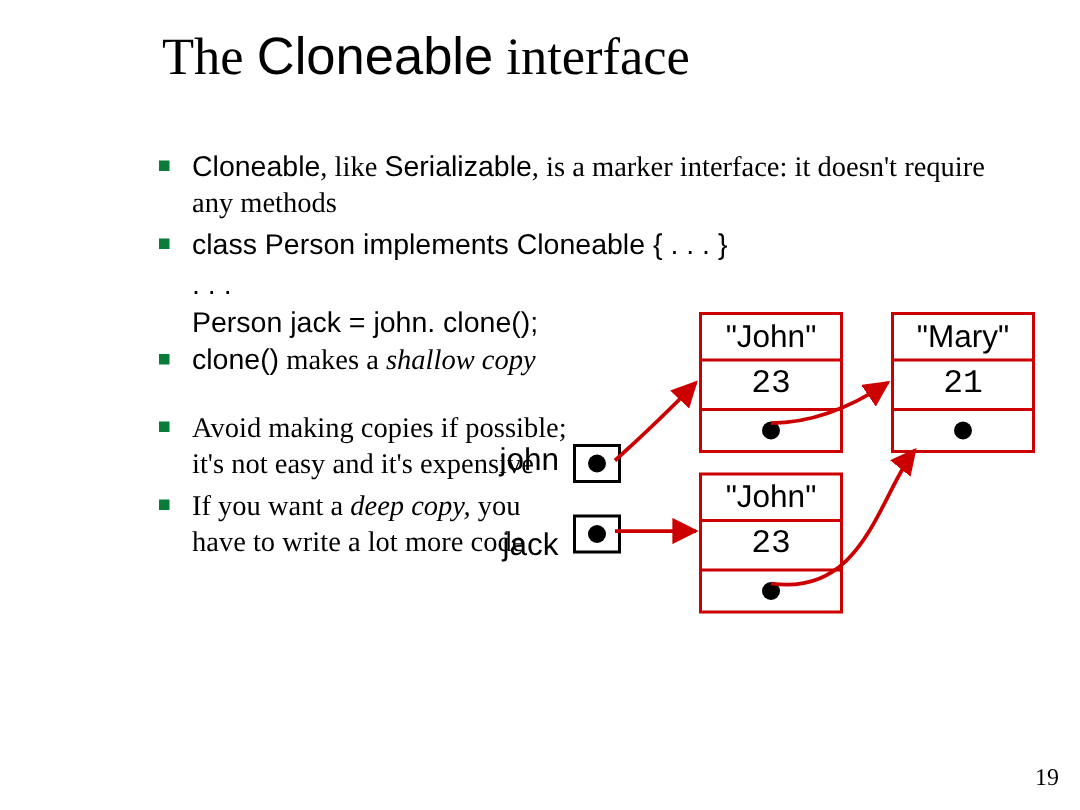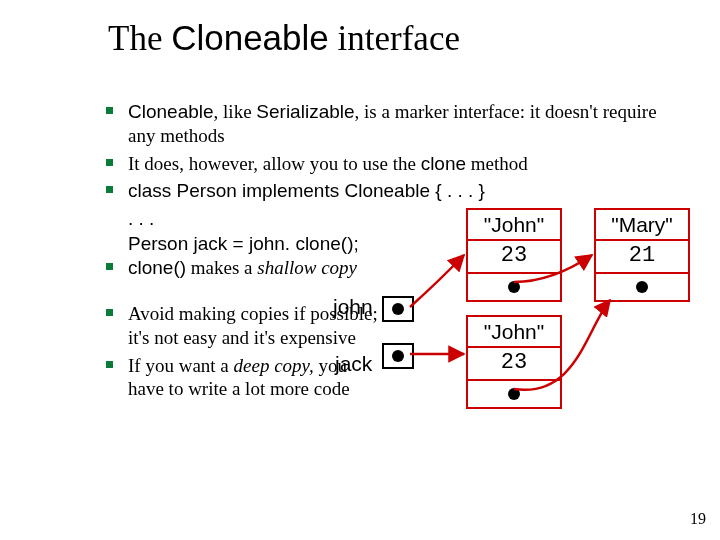--- a/index.html
+++ b/index.html
@@ -121,23 +121,20 @@
   <div class="title">
     <span>The </span><span class="mono">Cloneable</span><span> interface</span>
   </div>
 
   <div class="bullets">
 
     <div class="bul">
       <span class="sans">Cloneable</span><span>, like </span><span class="sans">Serializable</span><span>, is a marker interface: it doesn't require any methods</span>
     </div>
 
-    <div class="bul">
-      <span>It does, however, allow you to use the </span><span class="sans">clone</span><span> method</span>
-    </div>
 
     <div class="bul sans">
       <span>class Person implements Cloneable { . . . }</span>
     </div>
 
     <div class="code-lines">
       <div>. . .</div>
       <div>Person jack = john. clone();</div>
     </div>
 

